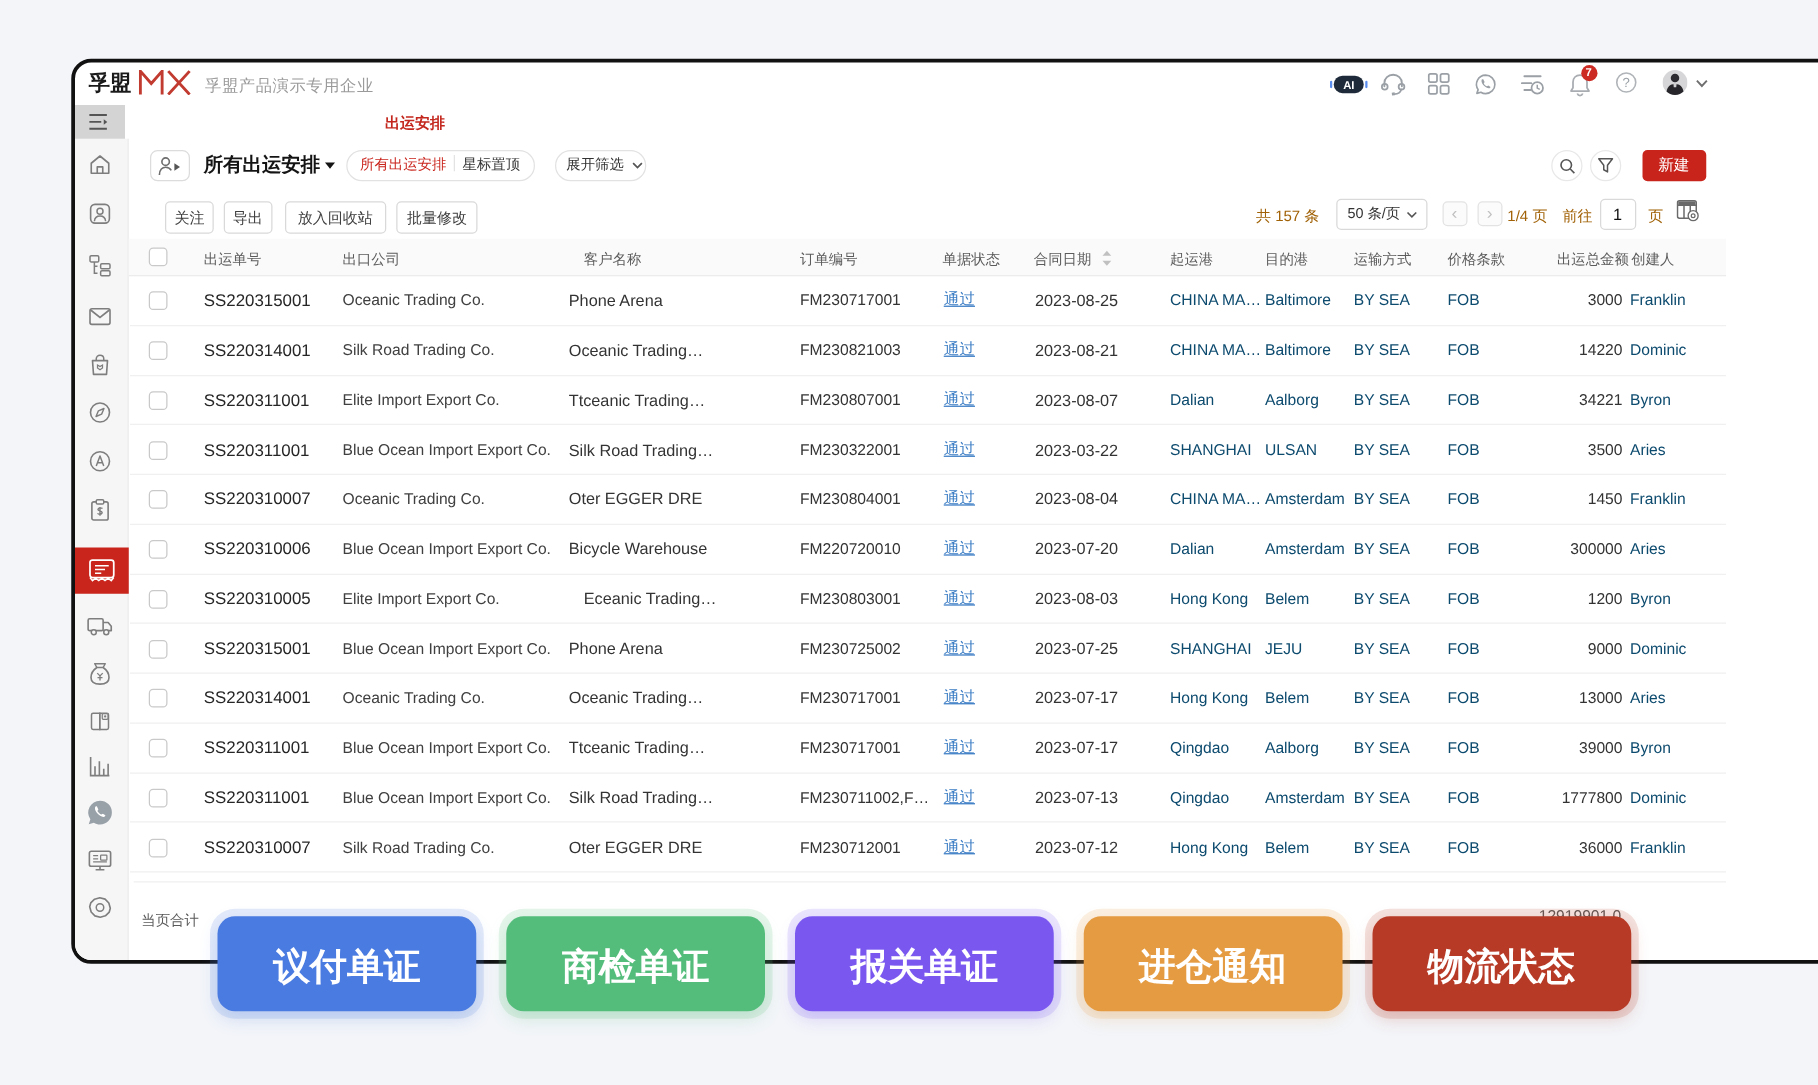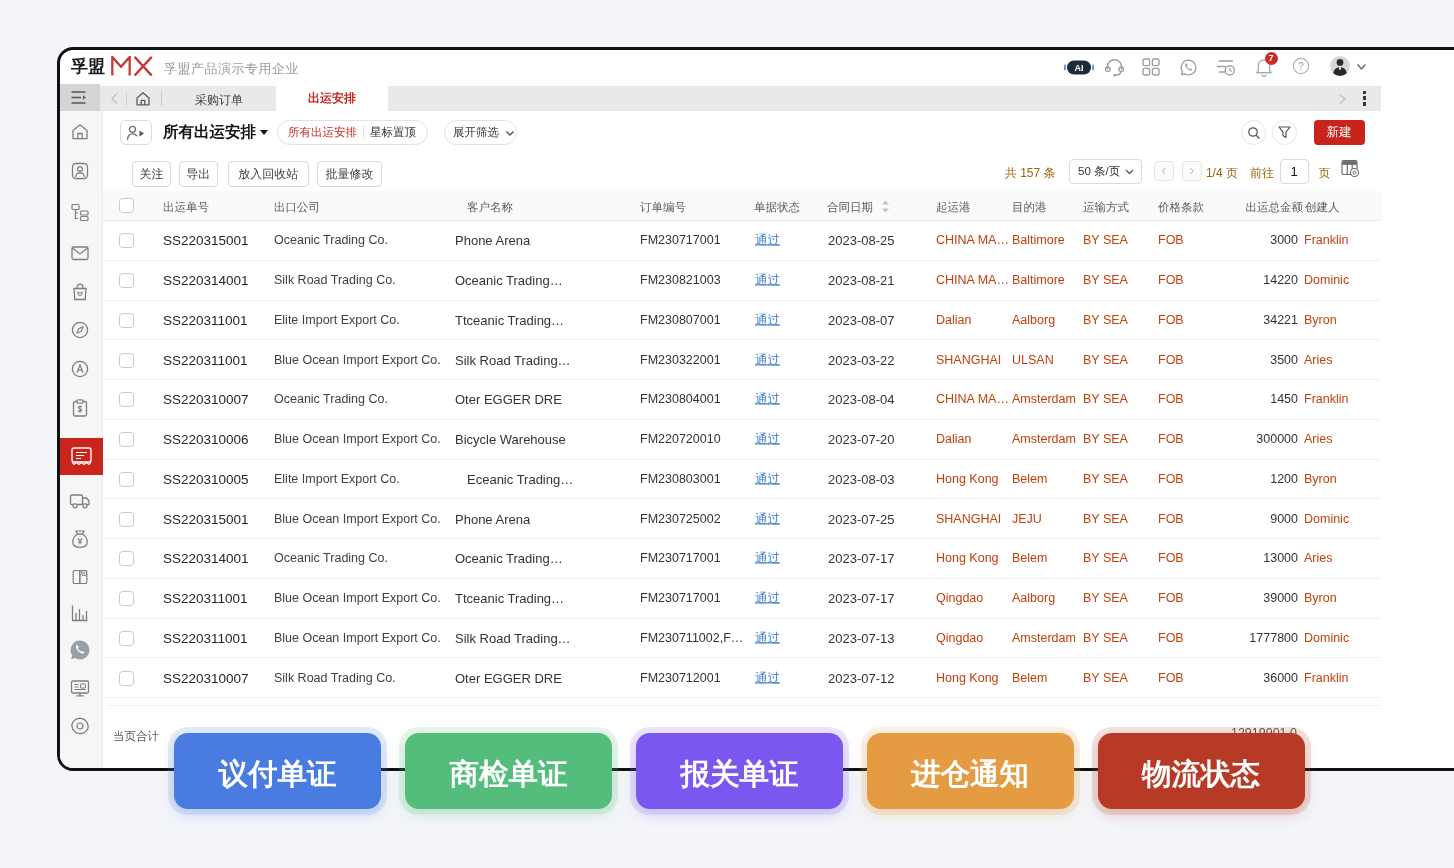--- a/index.html
+++ b/index.html
@@ -40,21 +40,21 @@
 
 #rows{position:absolute;left:57px;top:47px;width:1324px;height:721px;overflow:hidden;border-radius:13px;pointer-events:none;}
 .row{position:absolute;left:47px;width:1277px;border-bottom:1px solid #f0f0f0;}
 .row .c{position:absolute;top:50%;transform:translateY(-50%);white-space:nowrap;}
 .sn{font-size:13.5px;color:#262626;}
 .co{font-size:12.5px;color:#404040;}
 .cu{font-size:13px;color:#333;}
 .od{font-size:12.5px;color:#333;}
 .lk{font-size:12.5px;color:#3a7cc4;text-decoration:underline;}
 .dt{font-size:13px;color:#333;}
-.pt{font-size:12.5px;color:#c2410c;}
+.pt{font-size:12.5px;color:#0c4a6e;}
 .amt{font-size:12.5px;color:#333;}
 
 .bigbtn{position:absolute;top:733px;width:207px;height:76px;border-radius:14px;color:#fff;font-size:29.5px;font-weight:bold;text-align:center;line-height:82px;z-index:5;font-family:"Liberation Sans",sans-serif;}
 </style></head>
 <body>
 <div id="app">
 <div id="appclip">
   <span class="logo-cn">孚盟</span>
   <svg id="mx" width="42" height="20" viewBox="0 0 42 20">
     <path d="M1.3 19.6 L1.3 0.9 L10 10.8 L18.7 0.9 L18.7 19.6" fill="none" stroke="#c23b30" stroke-width="2.3"></path>
@@ -126,39 +126,20 @@
 
   <div id="toggle">
     <svg style="position:absolute;left:10.5px;top:7px;" width="16" height="13" viewBox="0 0 16 13">
       <path d="M0.5 1 H14.5 M0.5 6.5 H10 M0.5 12 H14.5" stroke="#555" stroke-width="1.5" fill="none"></path>
       <path d="M12 4.3 L14.8 6.5 L12 8.7 Z" fill="#555"></path>
     </svg>
   </div>
   <div id="tab-active">
         <span>出运安排</span>
       </div>
-  <div id="tabbar">
-    <svg style="position:absolute;left:49px;top:6px;" width="11" height="13" viewBox="0 0 11 13">
-          <path d="M8 1.5 L3 6.5 L8 11.5" stroke="#c2c2c2" stroke-width="1.5" fill="none"></path>
-        </svg>
-    <div style="position:absolute;left:66px;top:5px;width:1px;height:15px;background:#d2d2d3;"></div>
-    <svg style="position:absolute;left:75px;top:4.5px;" width="16" height="16" viewBox="0 0 16 16">
-          <path d="M2 7 L8 1.8 L14 7 L14 13.8 L2 13.8 Z M6.2 13.8 L6.2 9.4 L9.8 9.4 L9.8 13.8" stroke="#5c5c5c" stroke-width="1.3" fill="none" stroke-linejoin="round"></path>
-        </svg>
-    <div style="position:absolute;left:101px;top:5px;width:1px;height:15px;background:#c9c9c9;"></div>
-    <span class="tab-txt" style="left:135px;">采购订单</span>
-    <svg style="position:absolute;left:1277px;top:7px;" width="10" height="12" viewBox="0 0 10 12">
-          <path d="M2.5 1.5 L8 6 L2.5 10.5" stroke="#c5c5c5" stroke-width="1.6" fill="none"></path>
-        </svg>
-    <div style="position:absolute;left:1303px;top:4.5px;">
-      <div style="width:3.2px;height:3.2px;background:#3a3a3a;margin-bottom:2.8px;"></div>
-      <div style="width:3.2px;height:3.2px;background:#3a3a3a;margin-bottom:2.8px;"></div>
-      <div style="width:3.2px;height:3.2px;background:#3a3a3a;"></div>
-    </div>
-  </div>
   <div id="sidebar">
     <div class="sic" style="top:21px;">
           <svg width="20" height="20" viewBox="0 0 20 20">
             <path d="M3 8.6 L10 2.8 L17 8.6 L17 16.6 L3 16.6 Z M7.8 16.6 L7.8 11.5 L12.2 11.5 L12.2 16.6" stroke="#7e7e7e" stroke-width="1.3" fill="none" stroke-linejoin="round"></path>
           </svg>
         </div>
     <div class="sic" style="top:60px;">
           <svg width="20" height="20" viewBox="0 0 20 20">
             <rect x="2.5" y="2.5" width="15" height="15" rx="3.5" stroke="#7e7e7e" stroke-width="1.3" fill="none"></rect>
             <circle cx="10" cy="8" r="2.4" stroke="#7e7e7e" stroke-width="1.2" fill="none"></circle>

